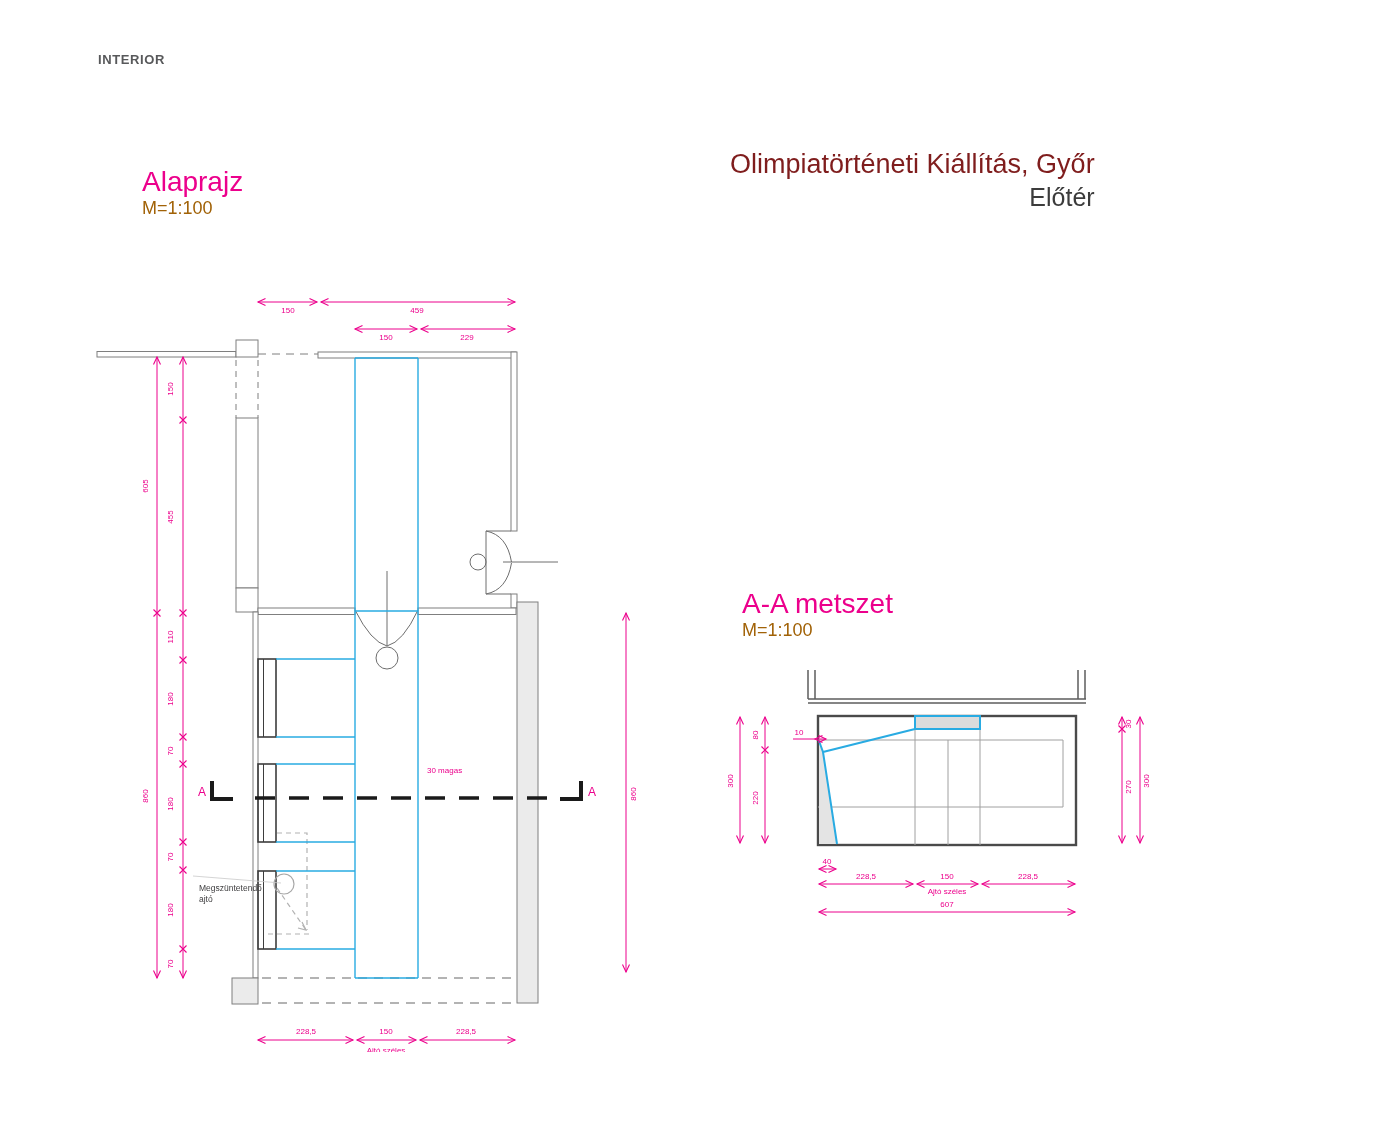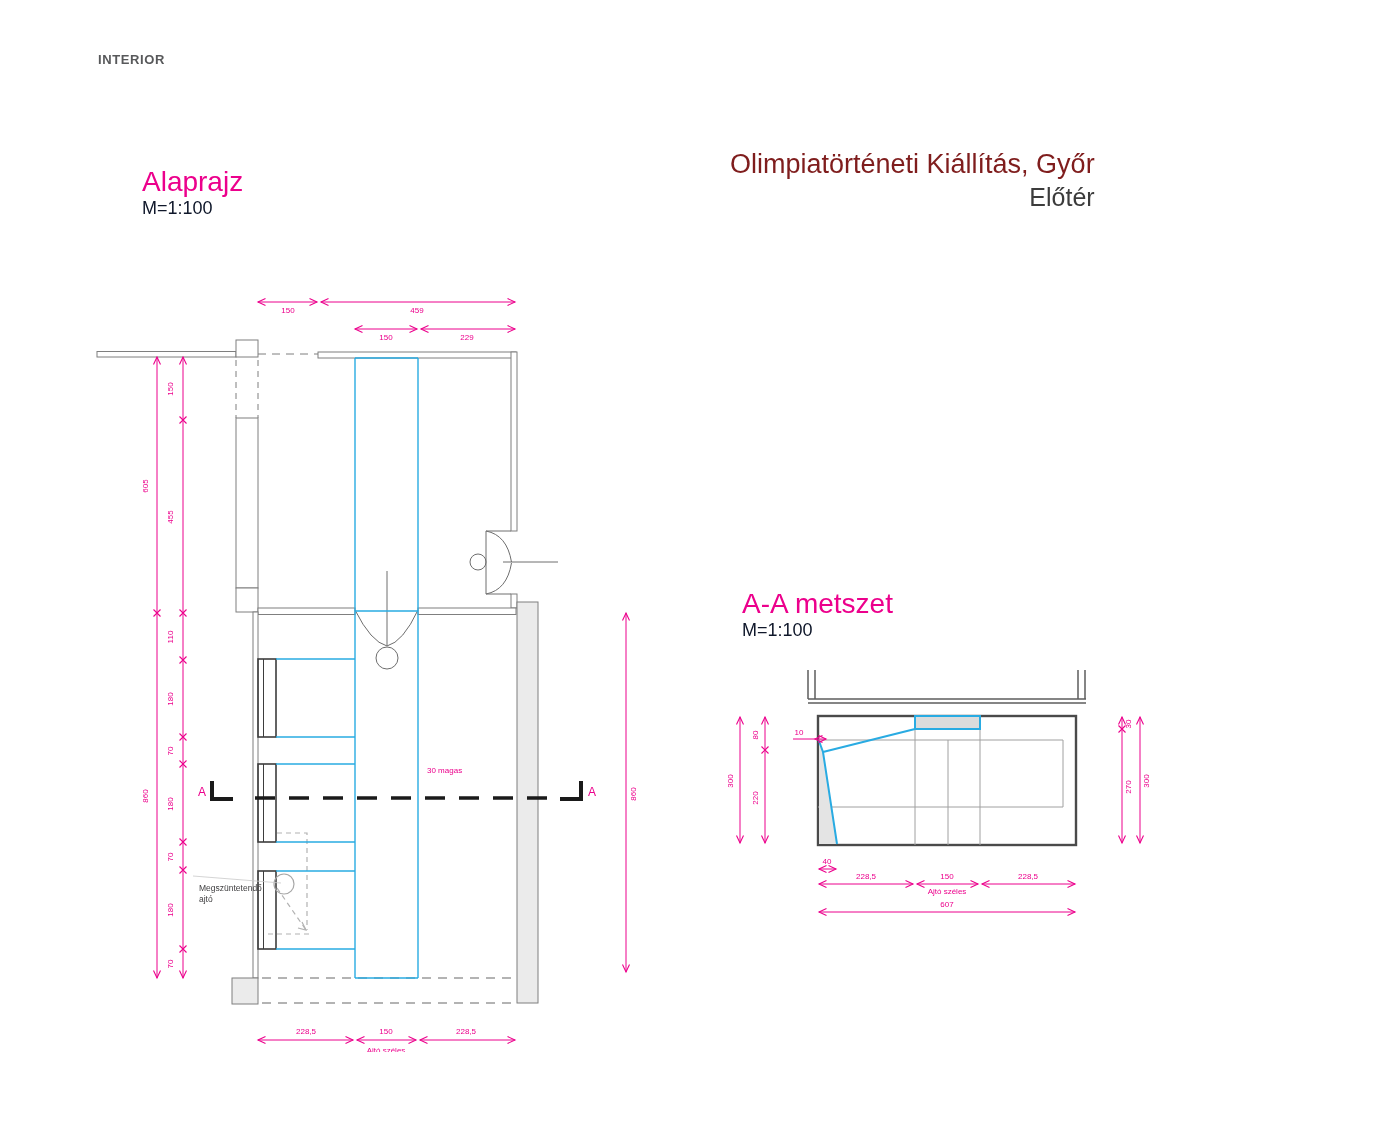--- a/index.html
+++ b/index.html
@@ -2,21 +2,21 @@
 <html><head>
 <meta charset="utf-8">
 <style>
   html,body{margin:0;padding:0;background:#ffffff;}
   .page{position:relative;width:1400px;height:1052px;background:#fff;overflow:hidden;
         font-family:"Liberation Sans",sans-serif;}
   .brand{position:absolute;left:98px;top:52px;font-size:13px;font-weight:bold;
          letter-spacing:.6px;color:#58595b;}
   .block-title{position:absolute;}
   .t-pink{color:#ec008c;font-size:28px;line-height:1.15;}
-  .t-scale{color:#0f172a;font-size:18px;line-height:1.2;}
+  .t-scale{color:#a16207;font-size:18px;line-height:1.2;}
   .proj-title{color:#7f1d1d;font-size:27px;line-height:1.25;}
   .proj-sub{color:#3c3c3c;font-size:25px;line-height:1.2;text-align:right;}
   svg{position:absolute;left:0;top:0;}
   text{font-family:"Liberation Sans",sans-serif;}
   .dim{fill:#ec008c;font-size:8px;}
   .dim-a{fill:#ec008c;font-size:12px;}
   .note{fill:#414042;font-size:8.5px;}
 </style>
 </head>
 <body>

